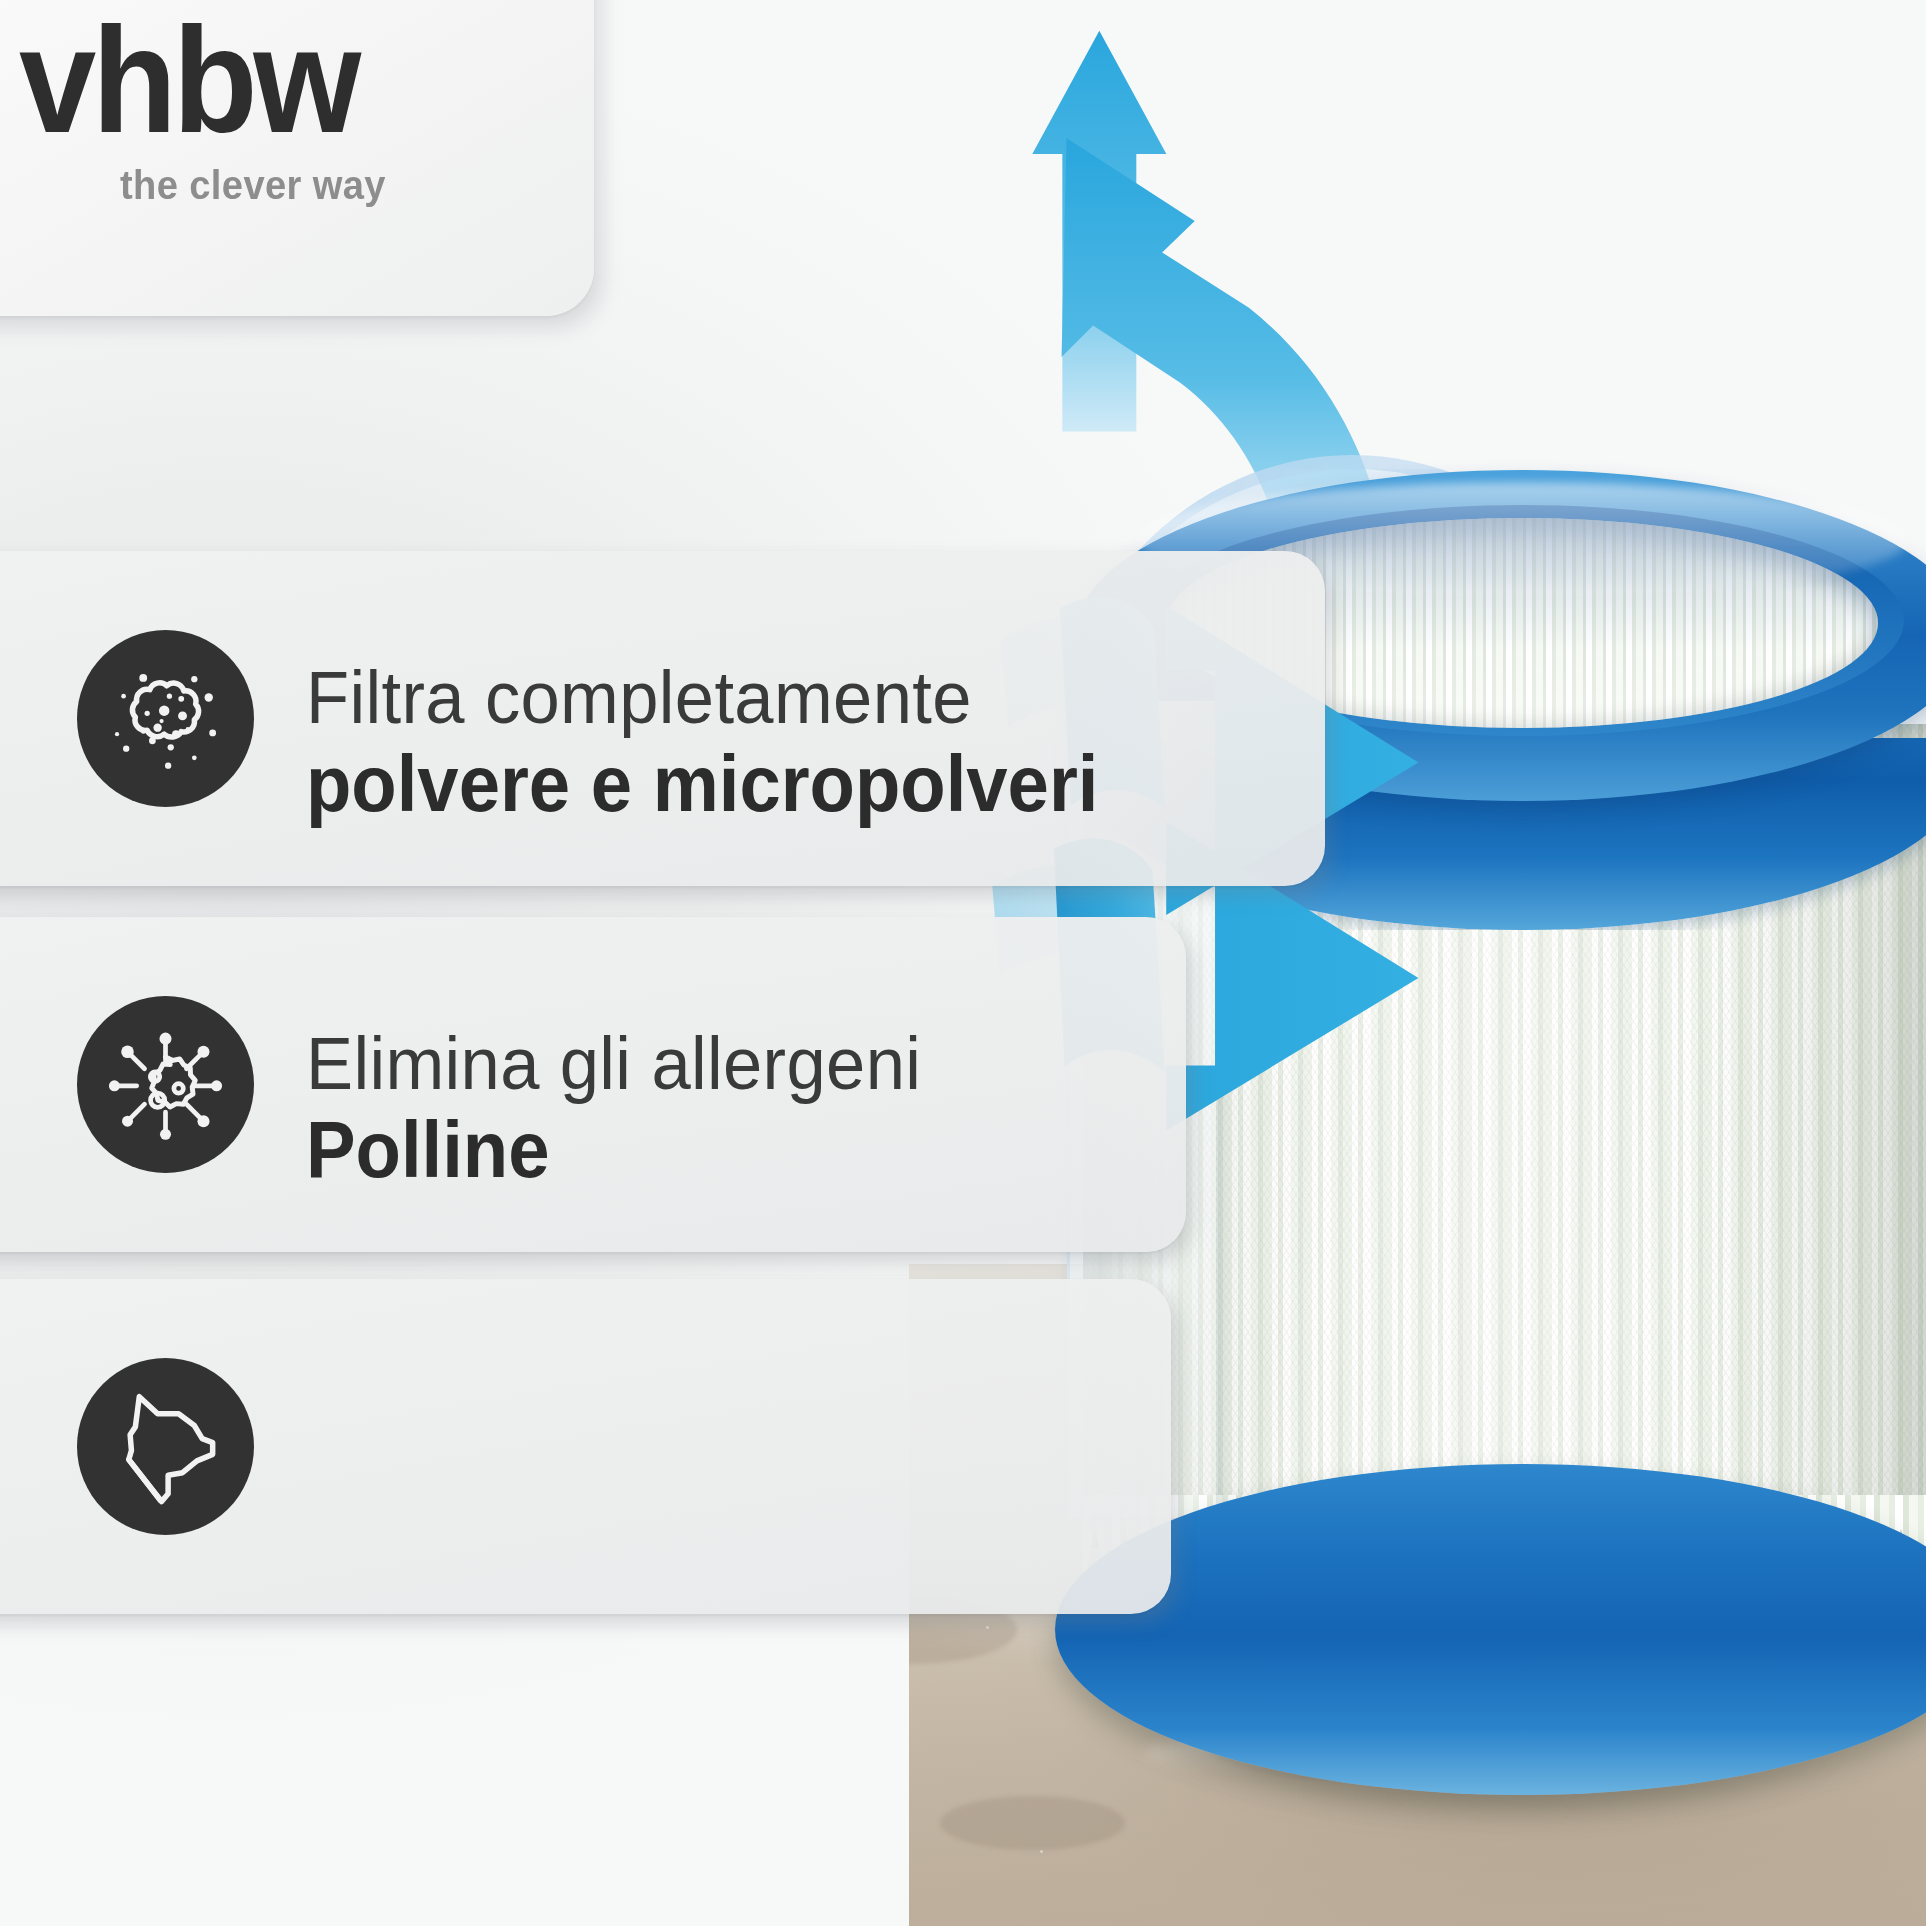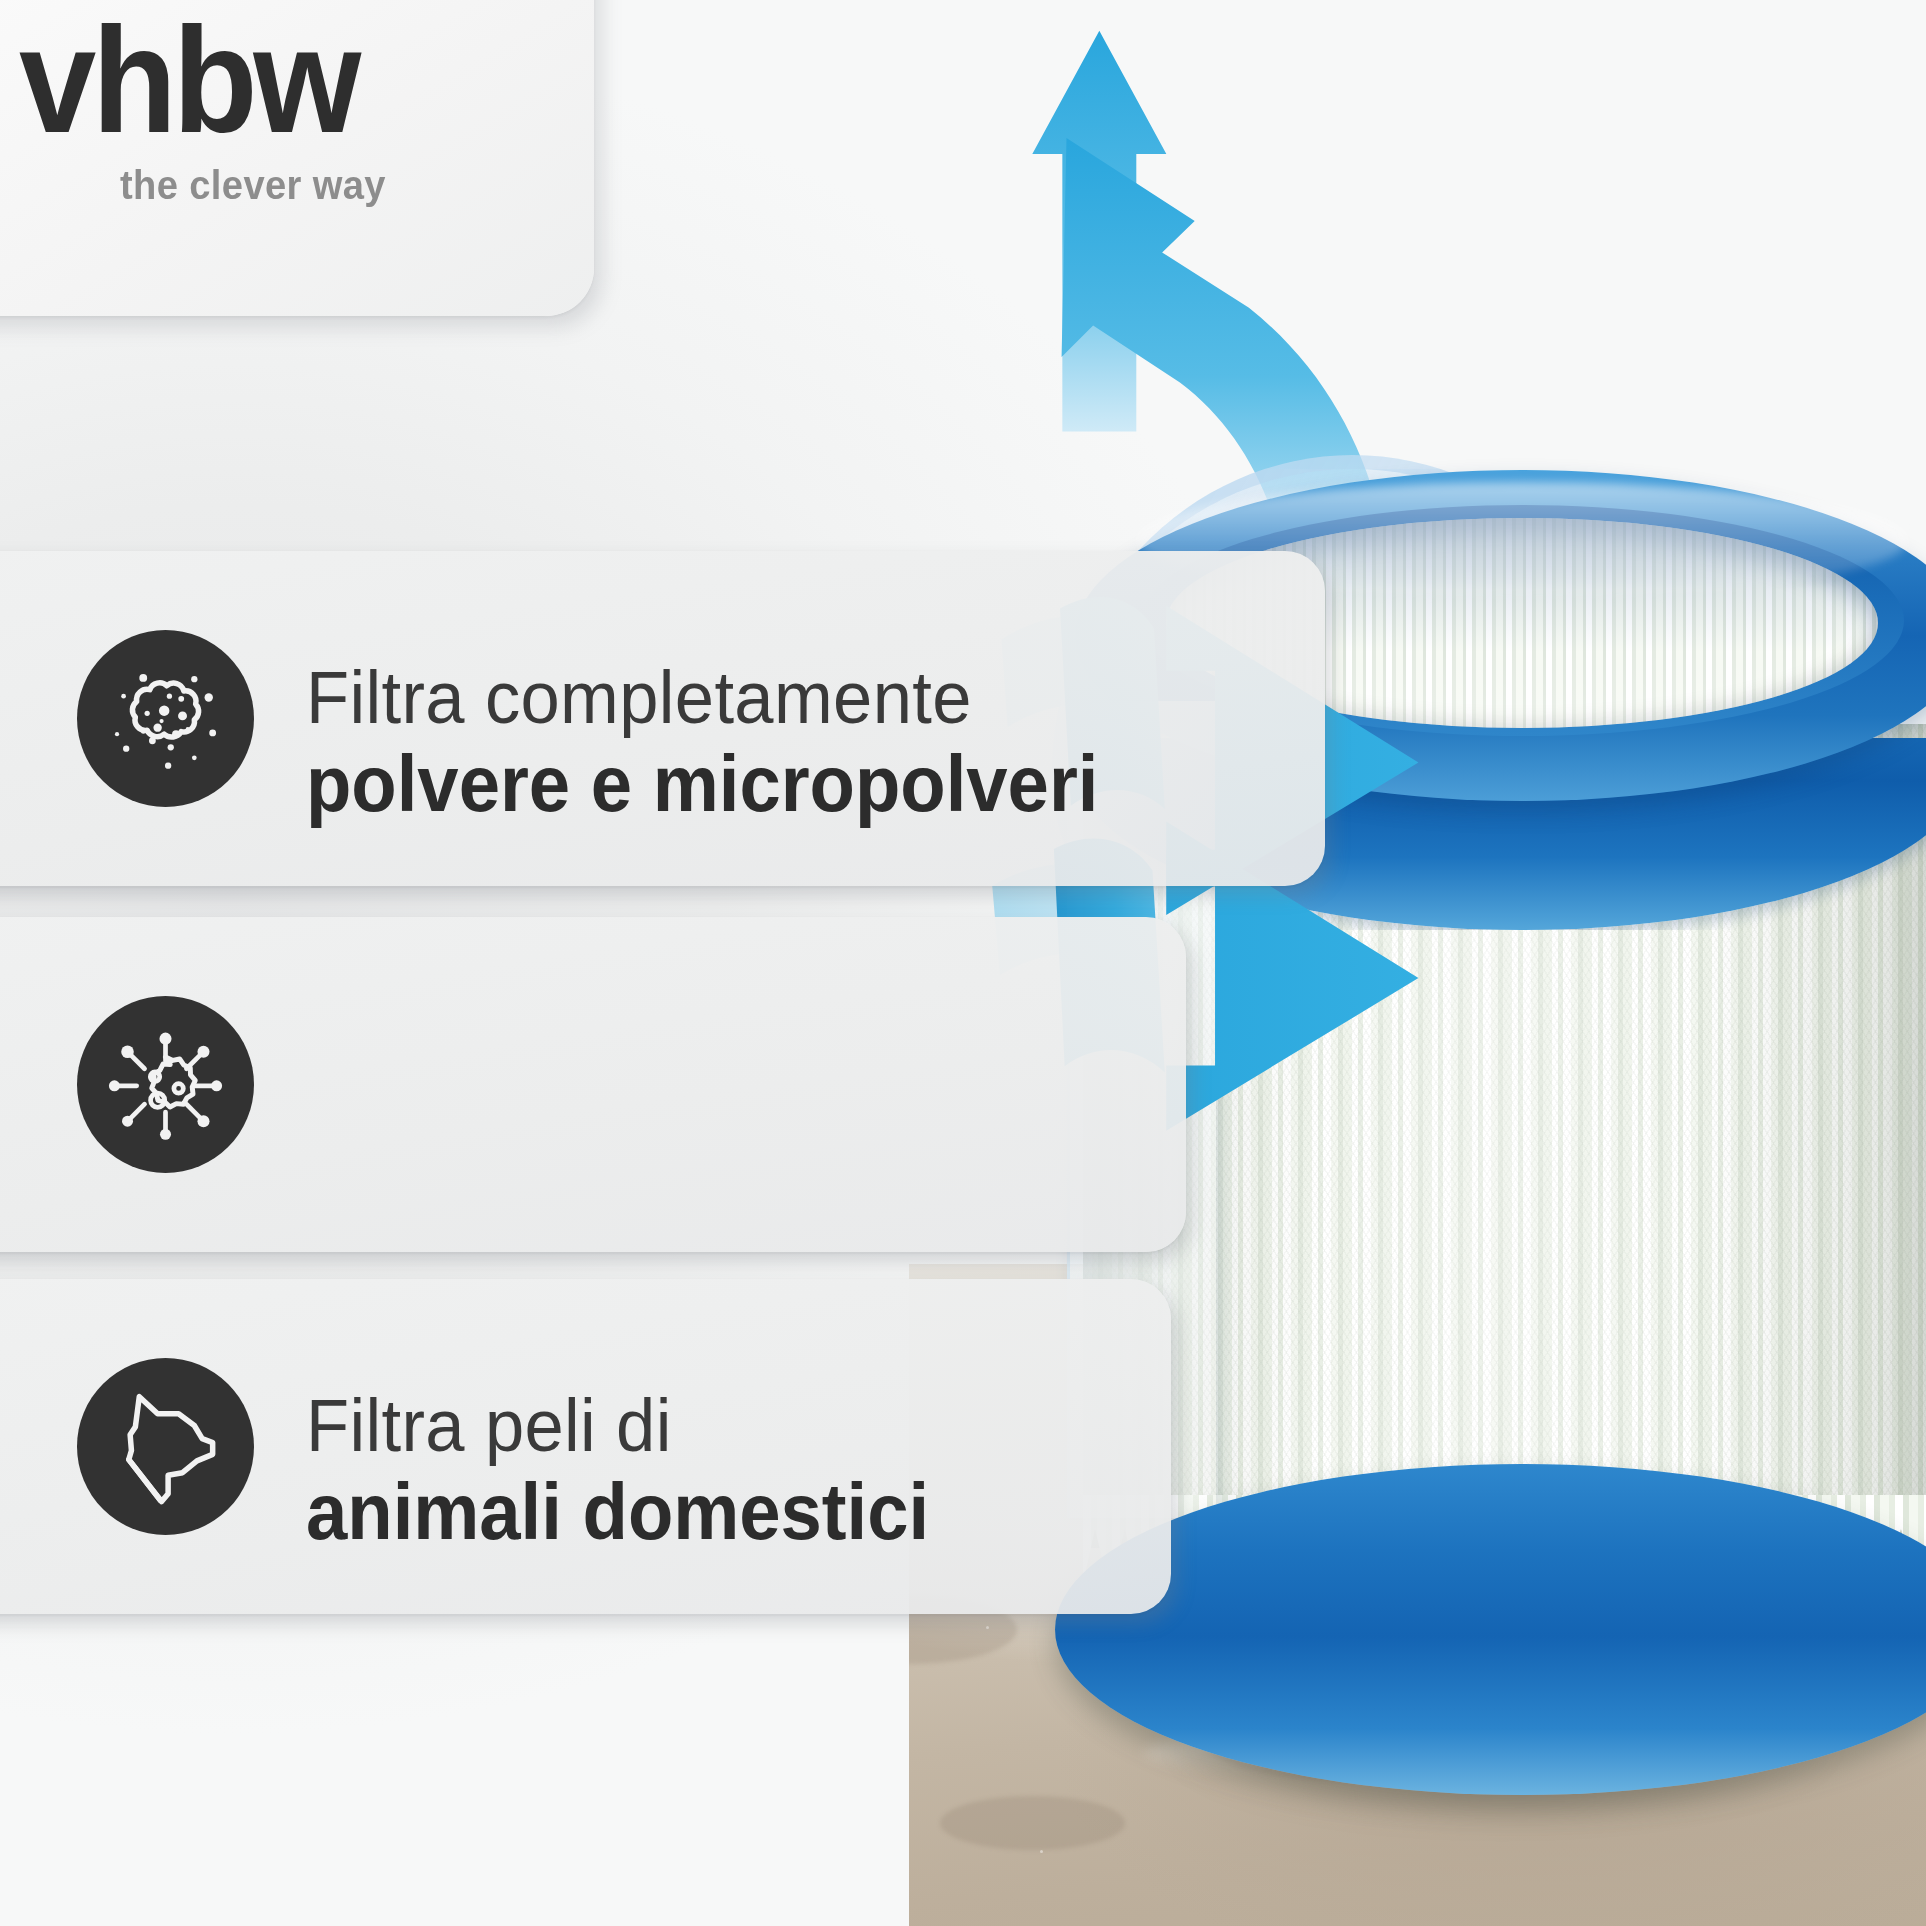--- a/index.html
+++ b/index.html
@@ -430,33 +430,33 @@
           <circle cx="11" cy="51" r="4.2"></circle>
           <circle cx="21" cy="25" r="4.8"></circle>
         </g>
         <g fill="none" stroke="#f2f2f2" stroke-width="3.6">
           <circle cx="42" cy="44" r="3.6"></circle>
           <circle cx="60" cy="53" r="3.6"></circle>
           <circle cx="44" cy="62" r="5.4"></circle>
         </g>
       </svg>
     </div>
+    <div class="feat-text">
+      <div class="feat-line1">Elimina gli allergeni</div>
+      <div class="feat-line2">Polline</div>
+    </div>
   </div>
 
   <div class="feature-card" id="card-3">
     <div class="icon-circle">
       <svg width="131" height="131" viewBox="0 0 100 100" aria-hidden="true">
         <g fill="none" stroke="#f2f2f2" stroke-width="4.2" stroke-linejoin="round" stroke-linecap="round">
           <path d="M30 12 L27 35 L23 41 L24 53 L22 60
                    L47 92 L52 86 L52 72 L63 70 L74 61 L86 56 L86 47
                    L78 44 L72 34 L60 25 L44 25 Z"></path>
           <path d="M22 60 L46 91"></path>
         </g>
       </svg>
     </div>
-    <div class="feat-text">
-      <div class="feat-line1">Filtra peli di</div>
-      <div class="feat-line2">animali domestici</div>
-    </div>
   </div>
 
 </div>
 
 
 </body></html>

